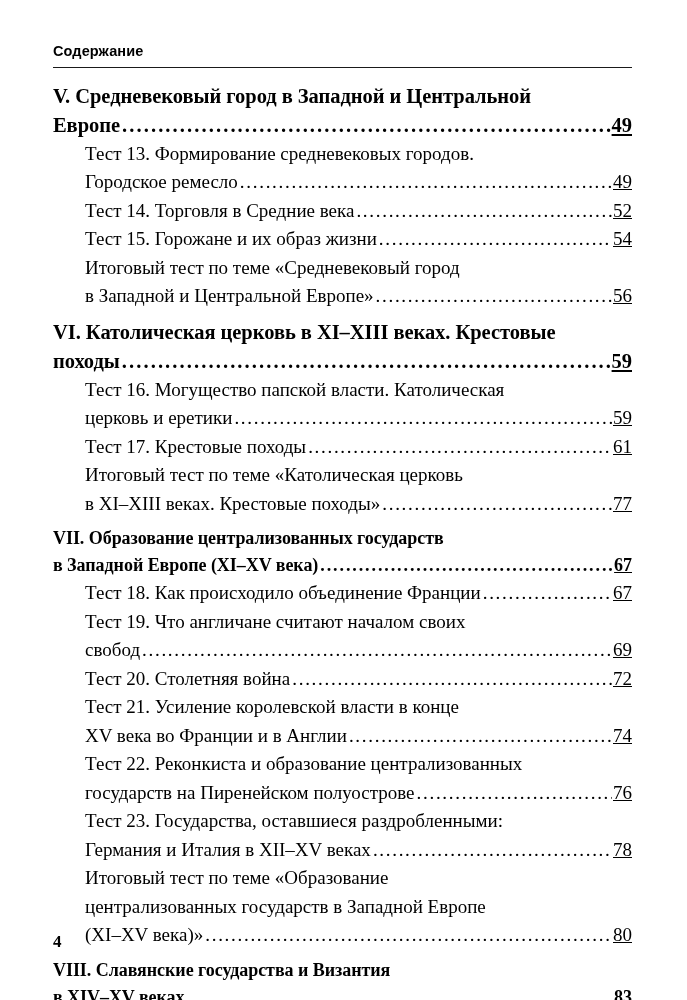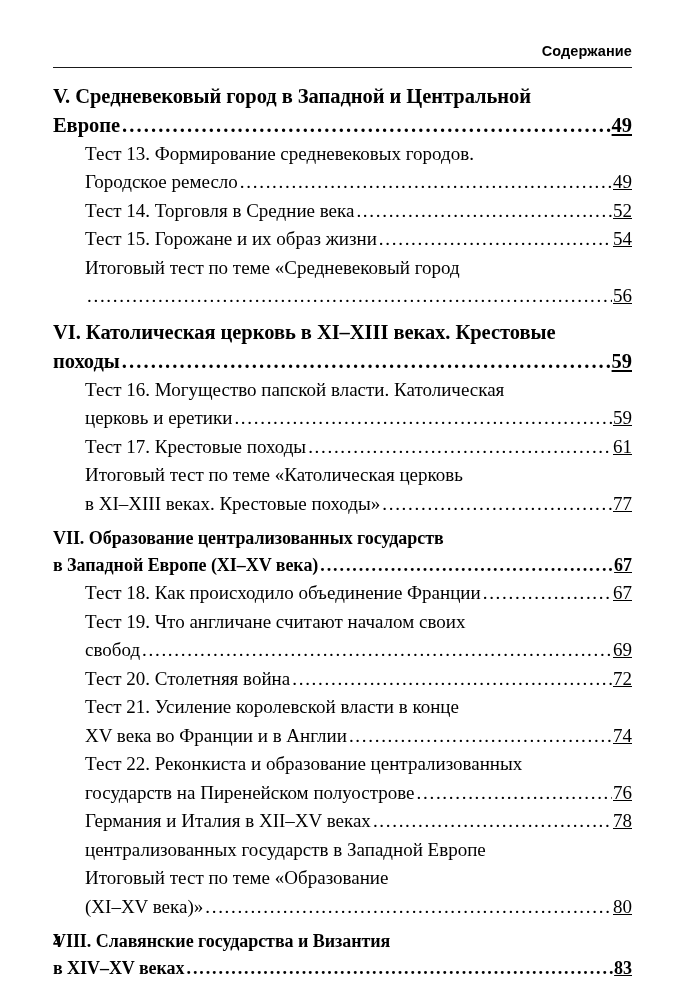--- a/index.html
+++ b/index.html
@@ -22,21 +22,20 @@
     width: 579px;
     height: 1000px;
   }
   .running-head {
     font-family: "Liberation Sans", "DejaVu Sans", sans-serif;
     font-weight: bold;
     font-size: 14.5px;
     letter-spacing: 0.1px;
     padding-top: 44px;
     line-height: 1.0;
-    text-align: right;
   }
   .rule {
     margin-top: 8px;
     border-top: 1.6px solid #1a1a1a;
     width: 100%;
   }
   .toc {
     margin-top: 14px;
   }
   
@@ -137,20 +136,21 @@
       <div class="entry">
         <div class="row">
           <span class="txt">Тест 15. Горожане и их образ жизни</span>
           <span class="leader">............................................................................................................................................................................................................................</span>
           <span class="num">54</span>
         </div>
       </div>
       <div class="entry">
         <div class="plain">Итоговый тест по теме «Средневековый город</div>
         <div class="row">
+          <span class="txt">в Западной и Центральной Европе»</span>
           <span class="leader">............................................................................................................................................................................................................................</span>
           <span class="num">56</span>
         </div>
       </div>
       <div class="section-gap"></div>
       <div class="section big">
         <div class="plain">VI. Католическая церковь в XI–XIII веках. Крестовые</div>
         <div class="row">
           <span class="txt">походы</span>
           <span class="leader">............................................................................................................................................................................................................................</span>
@@ -221,29 +221,30 @@
       </div>
       <div class="entry">
         <div class="plain">Тест 22. Реконкиста и образование централизованных</div>
         <div class="row">
           <span class="txt">государств на Пиренейском полуострове</span>
           <span class="leader">............................................................................................................................................................................................................................</span>
           <span class="num">76</span>
         </div>
       </div>
       <div class="entry">
+        <div class="plain">Тест 23. Государства, оставшиеся раздробленными:</div>
         <div class="row">
           <span class="txt">Германия и Италия в XII–XV веках</span>
           <span class="leader">............................................................................................................................................................................................................................</span>
           <span class="num">78</span>
         </div>
       </div>
       <div class="entry">
+        <div class="plain">Итоговый тест по теме «Образование</div>
         <div class="plain">централизованных государств в Западной Европе</div>
-        <div class="plain">Итоговый тест по теме «Образование</div>
         <div class="row">
           <span class="txt">(XI–XV века)»</span>
           <span class="leader">............................................................................................................................................................................................................................</span>
           <span class="num">80</span>
         </div>
       </div>
       <div class="section-gap"></div>
       <div class="section small">
         <div class="plain">VIII. Славянские государства и Византия</div>
         <div class="row">

